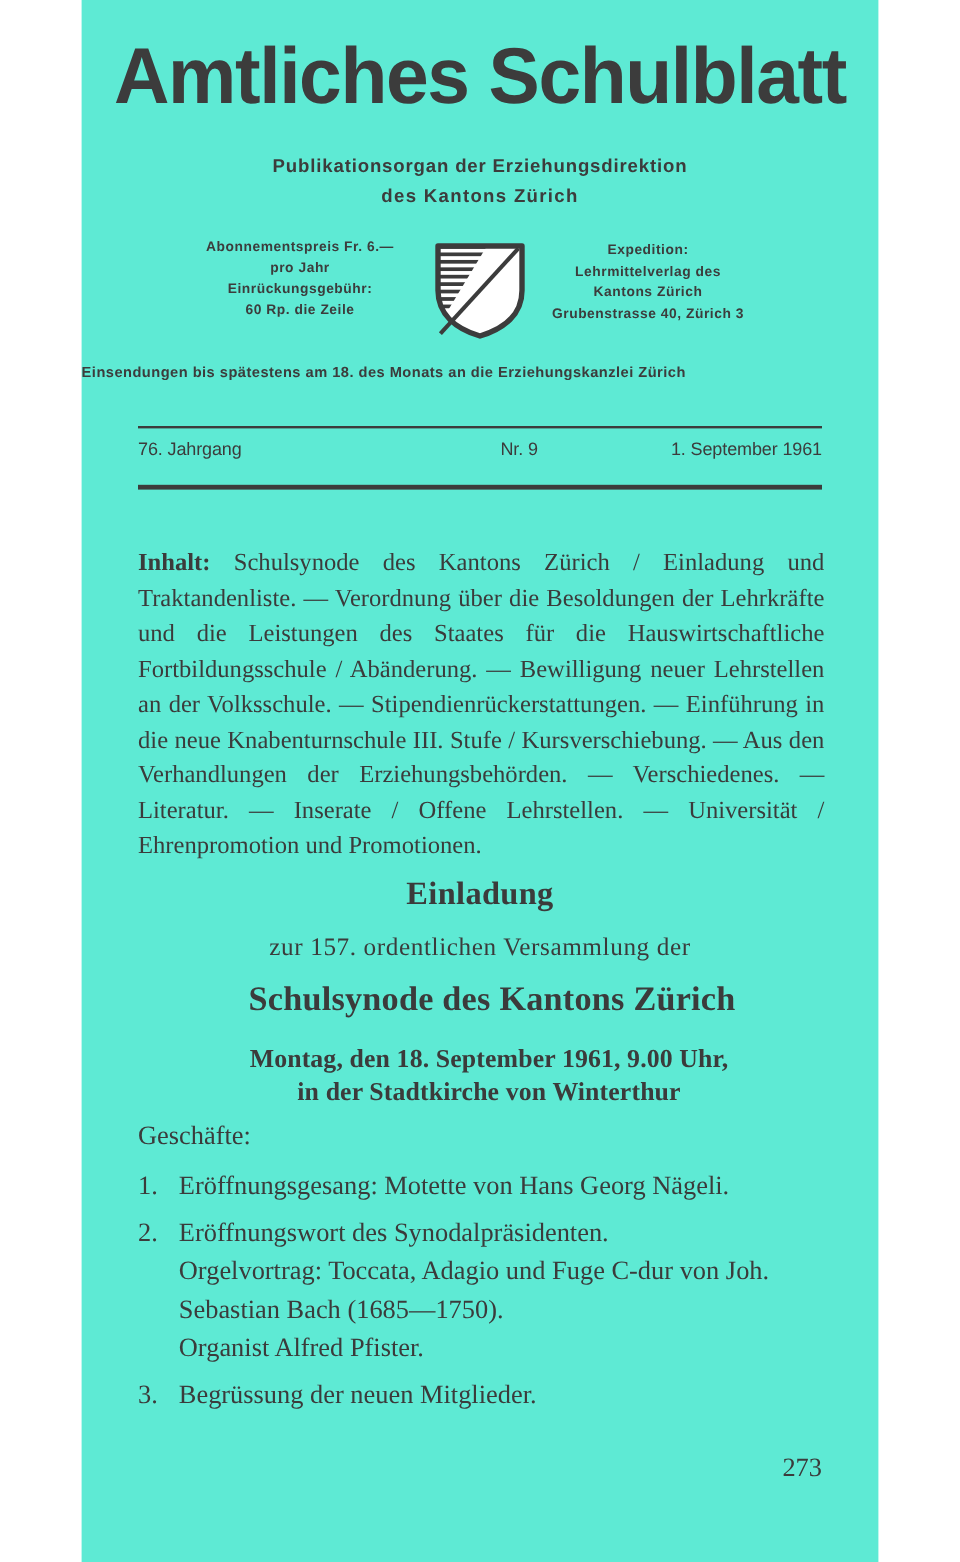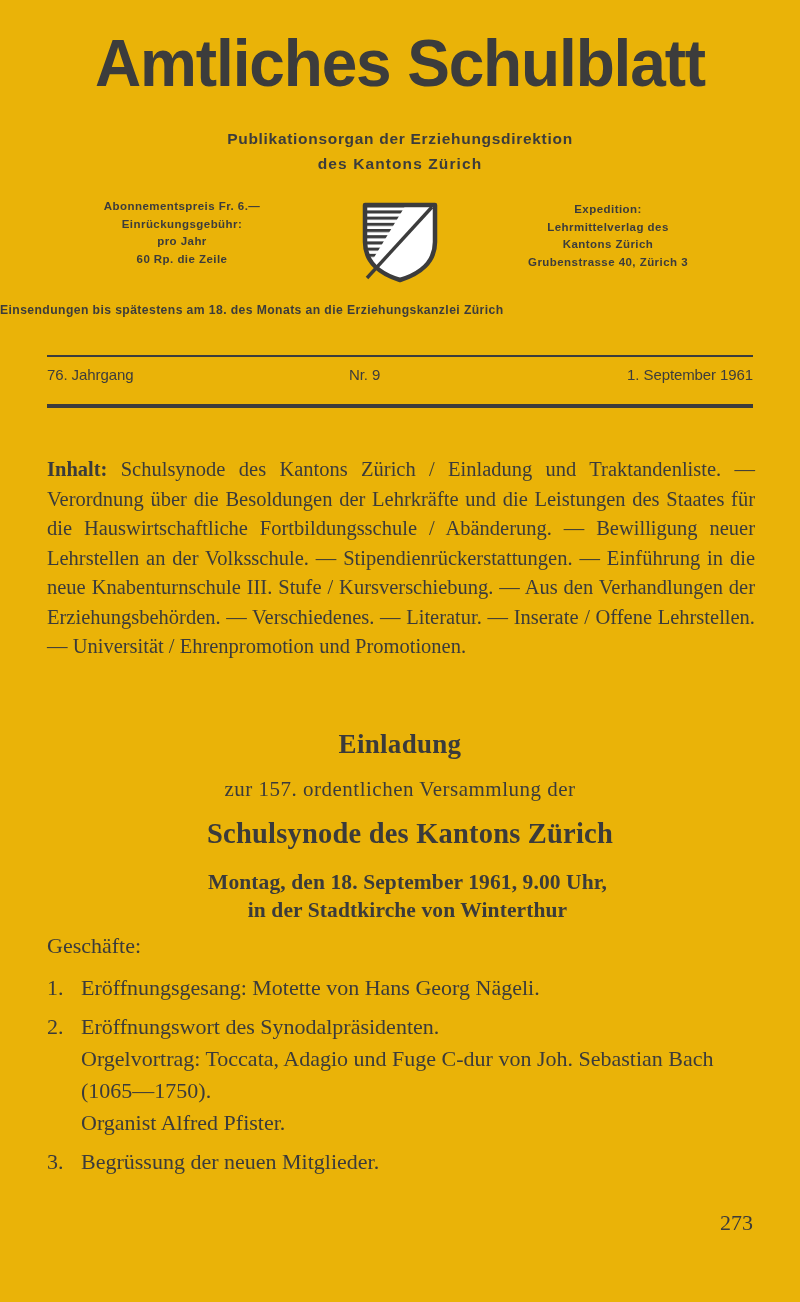--- a/index.html
+++ b/index.html
@@ -7,24 +7,24 @@
     margin: 0;
     padding: 0;
     background: #ffffff;
   }
   body {
     font-family: "Liberation Serif", serif;
     color: #3b3b3b;
   }
   #page {
     position: relative;
-    width: 800px;
+    width: 664px;
     height: 1302px;
     margin: 0 auto;
-    background: #eab308;
+    background: #5eead4;
     overflow: hidden;
   }
 
   
   .masthead-title {
     position: absolute;
     left: 0;
     right: 0;
     top: 30px;
     text-align: center;
@@ -234,22 +234,22 @@
 
   <div class="masthead-sub">
     <div class="l1">Publikationsorgan der Erziehungsdirektion</div>
     <div class="l2">des Kantons Zürich</div>
   </div>
 
   <div class="info-band">
 
     <div class="info-col info-left">
       <div>Abonnementspreis Fr. 6.—</div>
+      <div>pro Jahr</div>
       <div>Einrückungsgebühr:</div>
-      <div>pro Jahr</div>
       <div>60 Rp. die Zeile</div>
     </div>
 
     <div class="shield-wrap">
       <svg width="84" height="86" viewBox="0 0 84 86" aria-hidden="true">
         <defs>
           <clipPath id="shieldClip">
             <path d="M7 7 L77 7 L77 44 C77 64 62 76 42 82 C22 76 7 64 7 44 Z"></path>
           </clipPath>
           <pattern id="hatch" patternUnits="userSpaceOnUse" width="8" height="6.2">
@@ -302,21 +302,21 @@
   <div class="agenda">
 
     <div class="agenda-item">
       <span class="num">1.</span>
       <span>Eröffnungsgesang: Motette von Hans Georg Nägeli.</span>
     </div>
 
     <div class="agenda-item">
       <span class="num">2.</span>
       <span>Eröffnungswort des Synodalpräsidenten.</span>
-      <span class="sub">Orgelvortrag: Toccata, Adagio und Fuge C-dur von Joh. Sebastian Bach (1065—1750).</span>
+      <span class="sub">Orgelvortrag: Toccata, Adagio und Fuge C-dur von Joh. Sebastian Bach (1685—1750).</span>
       <span class="sub">Organist Alfred Pfister.</span>
     </div>
 
     <div class="agenda-item">
       <span class="num">3.</span>
       <span>Begrüssung der neuen Mitglieder.</span>
     </div>
 
   </div>
 

